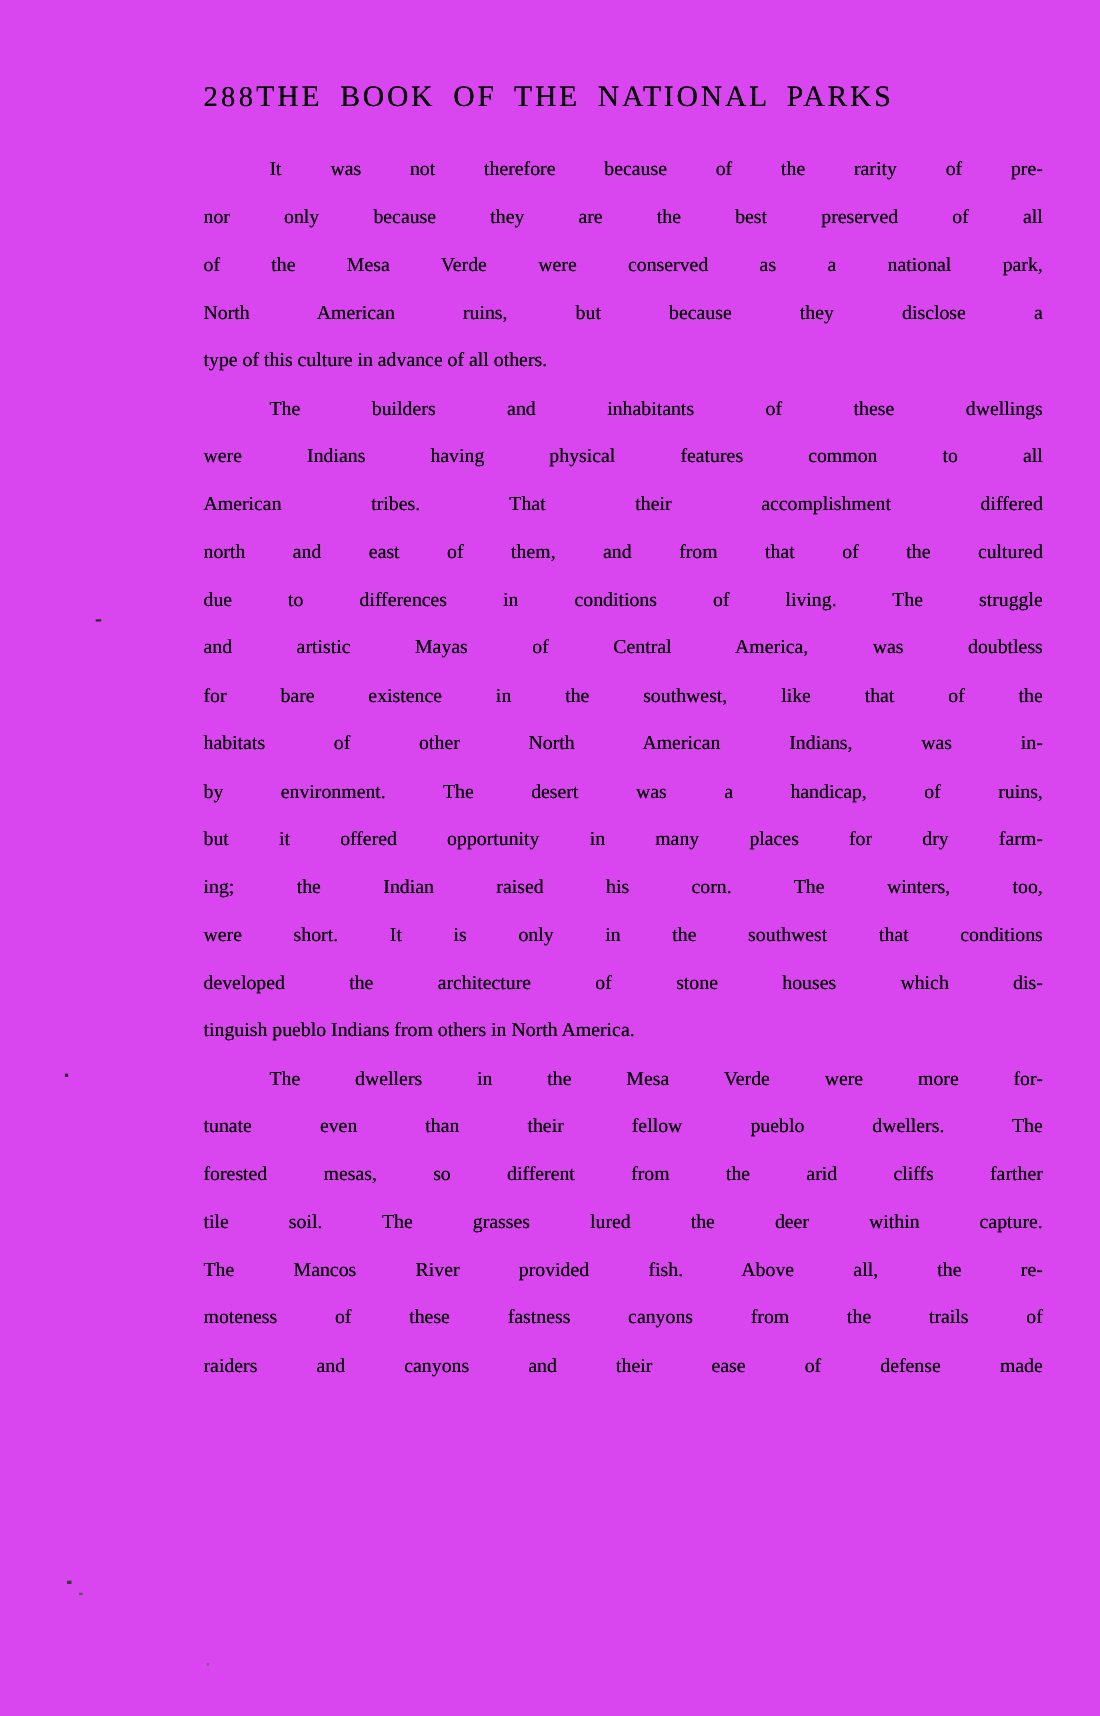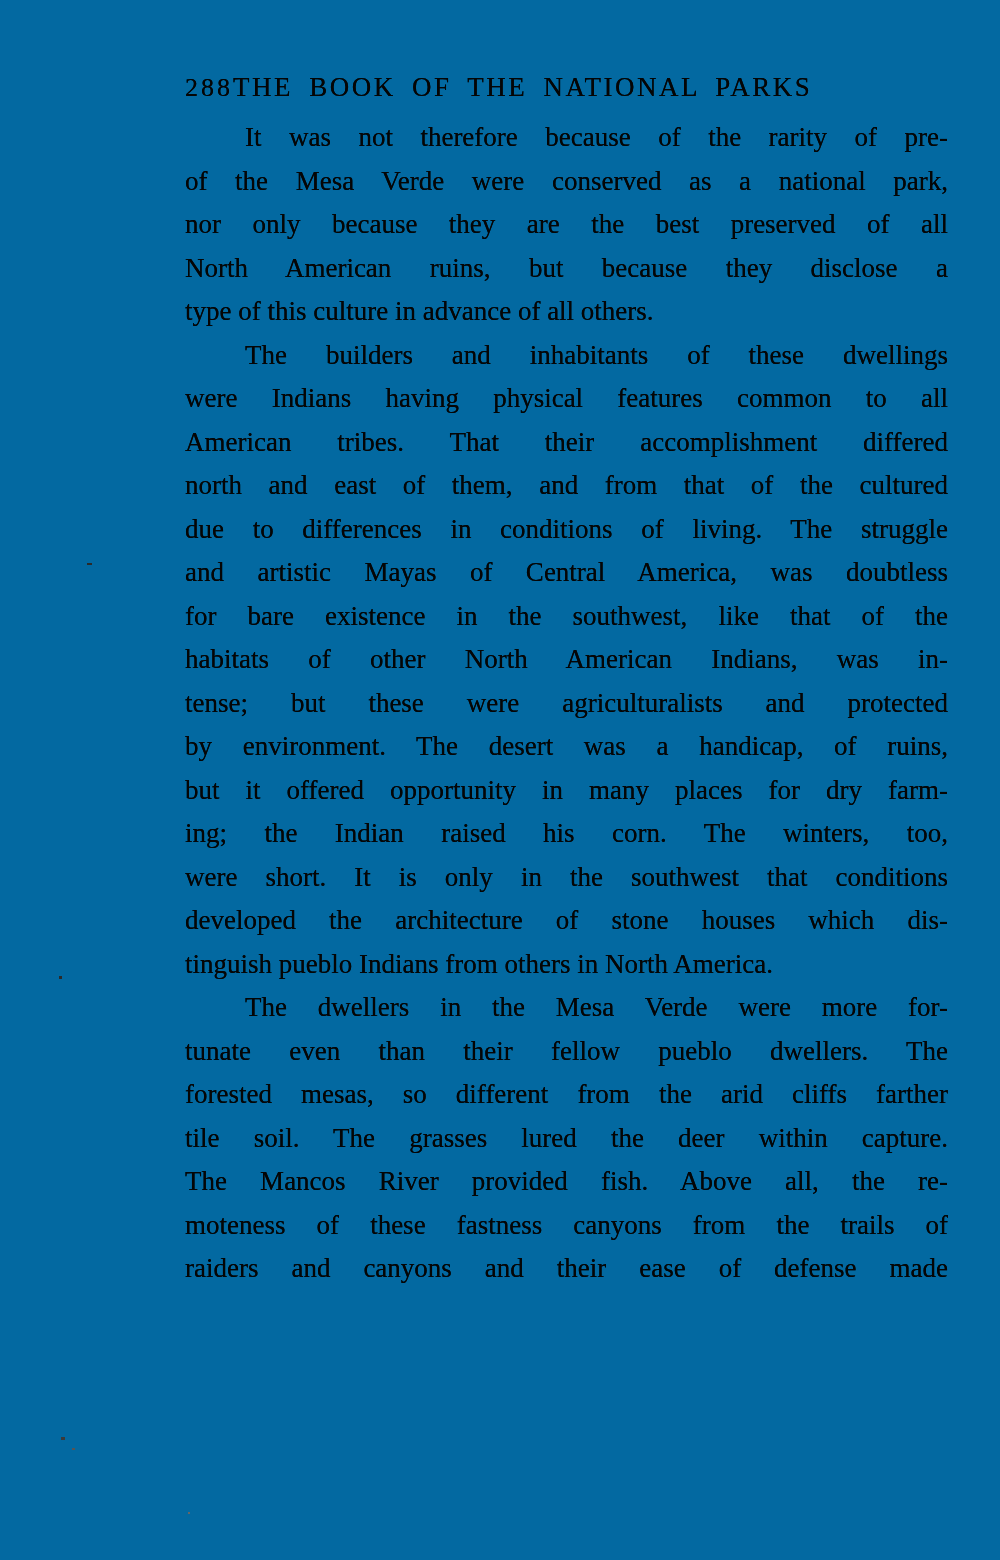--- a/index.html
+++ b/index.html
@@ -4,21 +4,21 @@
 <style>
   html, body {
     margin: 0;
     padding: 0;
     background: #ffffff;
   }
   .page {
     position: relative;
     width: 1000px;
     height: 1560px;
-    background: #0369a1;
+    background: #d946ef;
     overflow: hidden;
     font-family: "Liberation Serif", "DejaVu Serif", serif;
     color: #050505;
     box-sizing: border-box;
     padding: 70px 52px 2px 185px;
     text-shadow: 0 0 0.5px rgba(0,0,0,0.85);
   }
   .header {
     display: flex;
     align-items: baseline;
@@ -30,22 +30,22 @@
   .pagenum {
     letter-spacing: 3px;
     font-size: 26px;
   }
   .title {
     flex: 1;
     letter-spacing: 2.5px;
     word-spacing: 7px;
   }
   .body-text {
-    margin-top: 12px;
-    font-size: 27px;
+    margin-top: 28px;
+    font-size: 18px;
   }
   .line {
     line-height: 43.5px;
     height: 43.5px;
     text-align: justify;
     text-align-last: justify;
     white-space: nowrap;
   }
   .line.end {
     text-align-last: left;
@@ -66,33 +66,32 @@
 </head>
 <body>
 
 <div class="page">
   <div class="header">
     <span class="pagenum">288</span>
     <span class="title">THE BOOK OF THE NATIONAL PARKS</span>
   </div>
   <div class="body-text" id="body-text">
       <div class="line indent">It was not therefore because of the rarity of pre-</div>
+      <div class="line">nor only because they are the best preserved of all</div>
       <div class="line">of the Mesa Verde were conserved as a national park,</div>
-      <div class="line">nor only because they are the best preserved of all</div>
       <div class="line">North American ruins, but because they disclose a</div>
       <div class="line end">type of this culture in advance of all others.</div>
       <div class="line indent">The builders and inhabitants of these dwellings</div>
       <div class="line">were Indians having physical features common to all</div>
       <div class="line">American tribes. That their accomplishment differed</div>
       <div class="line">north and east of them, and from that of the cultured</div>
       <div class="line">due to differences in conditions of living. The struggle</div>
       <div class="line">and artistic Mayas of Central America, was doubtless</div>
       <div class="line">for bare existence in the southwest, like that of the</div>
       <div class="line">habitats of other North American Indians, was in-</div>
-      <div class="line">tense; but these were agriculturalists and protected</div>
       <div class="line">by environment. The desert was a handicap, of ruins,</div>
       <div class="line">but it offered opportunity in many places for dry farm-</div>
       <div class="line">ing; the Indian raised his corn. The winters, too,</div>
       <div class="line">were short. It is only in the southwest that conditions</div>
       <div class="line">developed the architecture of stone houses which dis-</div>
       <div class="line end">tinguish pueblo Indians from others in North America.</div>
       <div class="line indent">The dwellers in the Mesa Verde were more for-</div>
       <div class="line">tunate even than their fellow pueblo dwellers. The</div>
       <div class="line">forested mesas, so different from the arid cliffs farther</div>
       <div class="line">tile soil. The grasses lured the deer within capture.</div>

